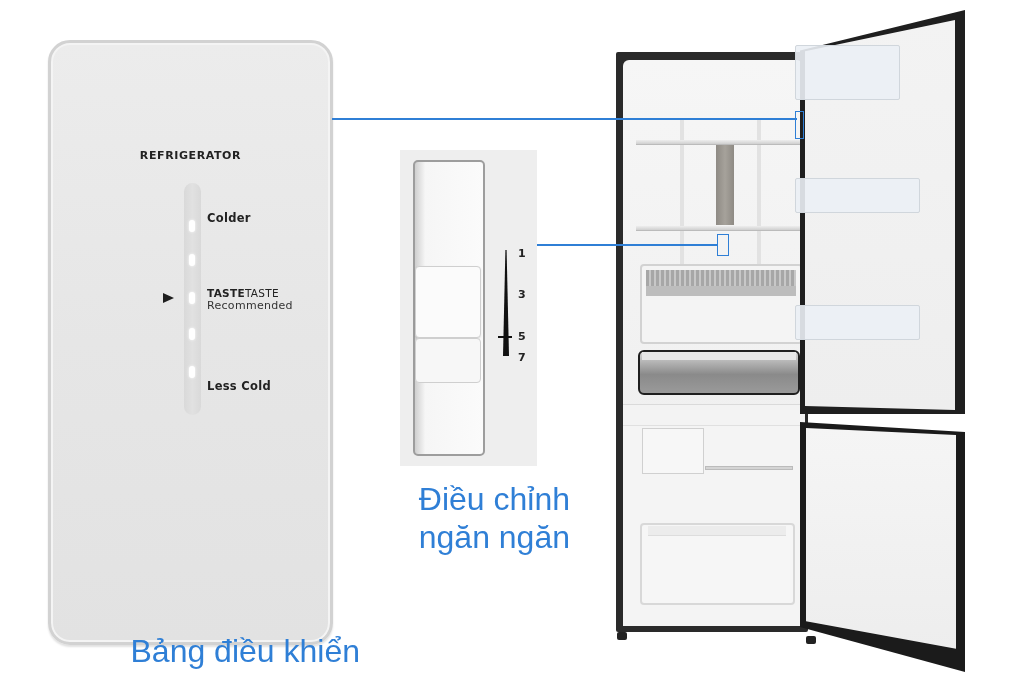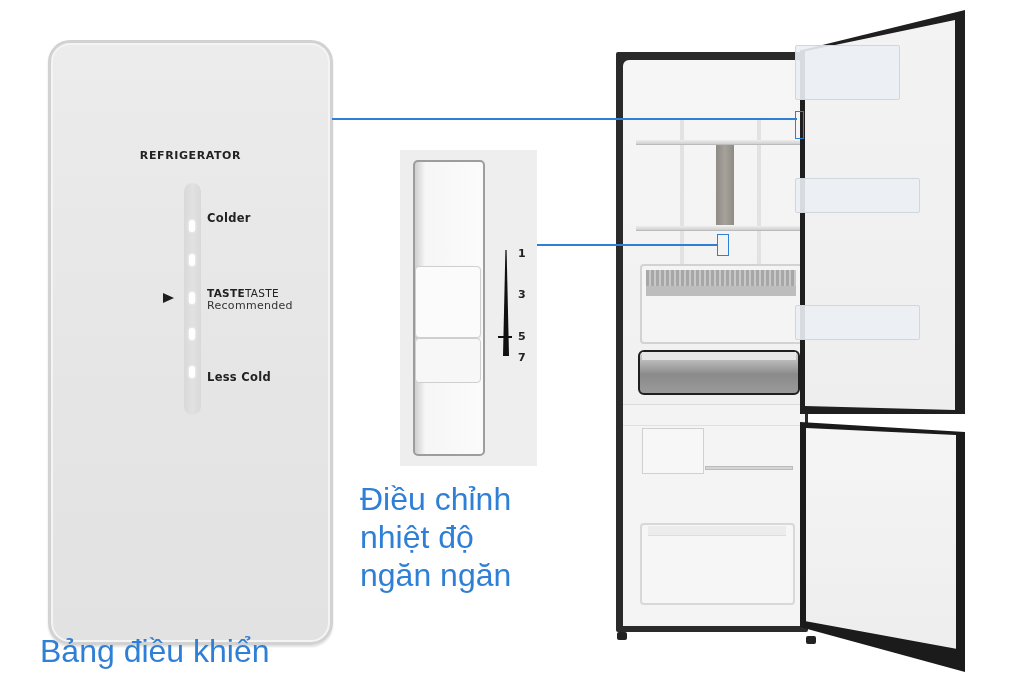--- a/index.html
+++ b/index.html
@@ -46,21 +46,21 @@
     border: 1.5px solid #444; border-radius: 6px;
     background: linear-gradient(180deg, #d8d8d8, #cfcfcf);
     box-shadow: inset 0 0 0 2px #e8e8e8;
     display: flex; align-items: center; justify-content: center;
     font-family: "DejaVu Sans", sans-serif; font-weight: bold; font-size: 13px;
     color: #111; letter-spacing: 0.5px; cursor: pointer;
   }
 
   .caption {
     position: absolute; color: #2f7fd6; font-family: "Liberation Sans", sans-serif;
-    font-size: 32px; line-height: 38px; text-align: left;
+    font-size: 32px; line-height: 38px; text-align: right;
   }
 
   
   .slider-panel {
     position: absolute; left: 400px; top: 150px; width: 137px; height: 316px;
     background: #eeeeee;
   }
   .slider-slot {
     position: absolute; left: 13px; top: 10px; width: 72px; height: 296px;
     border: 2px solid #9d9d9d; border-radius: 5px;
@@ -183,41 +183,40 @@
   <div class="arrow"></div>
   <div class="led" style="top:249px"></div>
   <div class="led-label" style="top:244px">
     <div class="ts-brand"><b>TASTE</b><span>TASTE</span></div>
     <div class="ts-sub">Recommended</div>
   </div>
 
   <div class="led" style="top:285px"></div>
 
   <div class="led" style="top:323px"></div>
-  <div class="led-label bold" style="top:327px">Less Cold</div>
+  <div class="led-label bold" style="top:336px">Less Cold</div>
 
 </div>
 
 <div class="caption" style="left:40px; top:632px; width:320px;">Bảng điều khiển</div>
 
 <div class="slider-panel">
   <div class="slider-slot"></div>
   <div class="slider-knob"></div>
   <div class="slider-knob2"></div>
   <div class="scale-wedge"></div>
   <div class="scale-tick"></div>
   <div class="scale-num" style="top:97px">1</div>
   <div class="scale-num" style="top:138px">3</div>
   <div class="scale-num" style="top:180px">5</div>
   <div class="scale-num" style="top:201px">7</div>
 </div>
 
 <div class="caption" style="left:360px; top:480px; width:210px;">
   <div>Điều chỉnh</div>
-  <div>nhiệt độ</div>
   <div>ngăn ngăn</div>
 </div>
 
 <div class="fridge-body"></div>
 <div class="fridge-interior"></div>
 <div class="back-post" style="left:680px; top:120px; height:160px;"></div>
 <div class="back-post" style="left:757px; top:120px; height:160px;"></div>
 <div class="fan-panel"></div>
 <div class="shelf" style="left:636px; top:140px; width:168px;"></div>
 <div class="shelf" style="left:636px; top:226px; width:168px;"></div>

